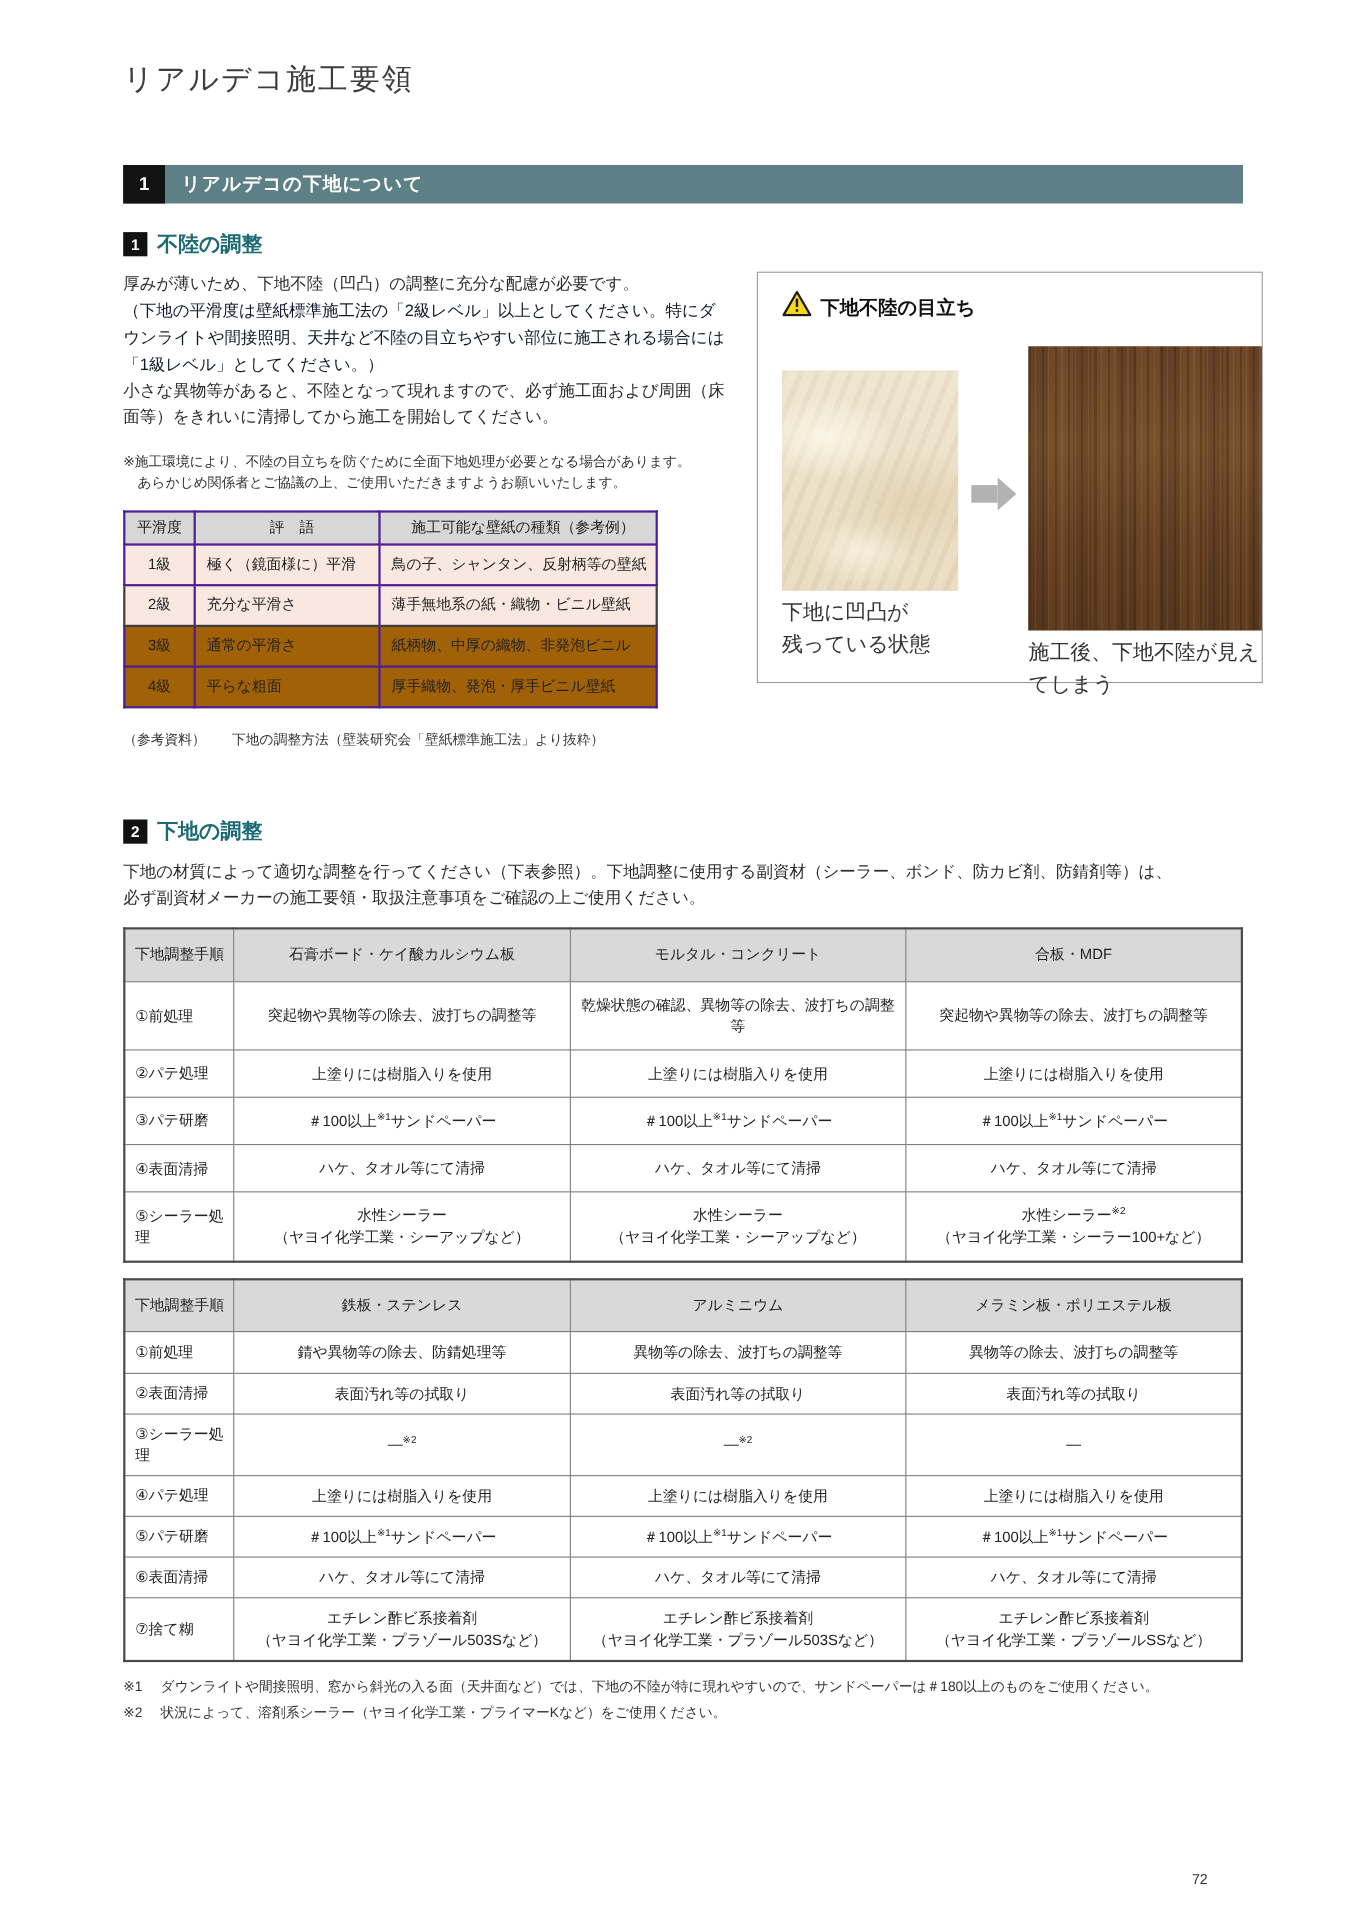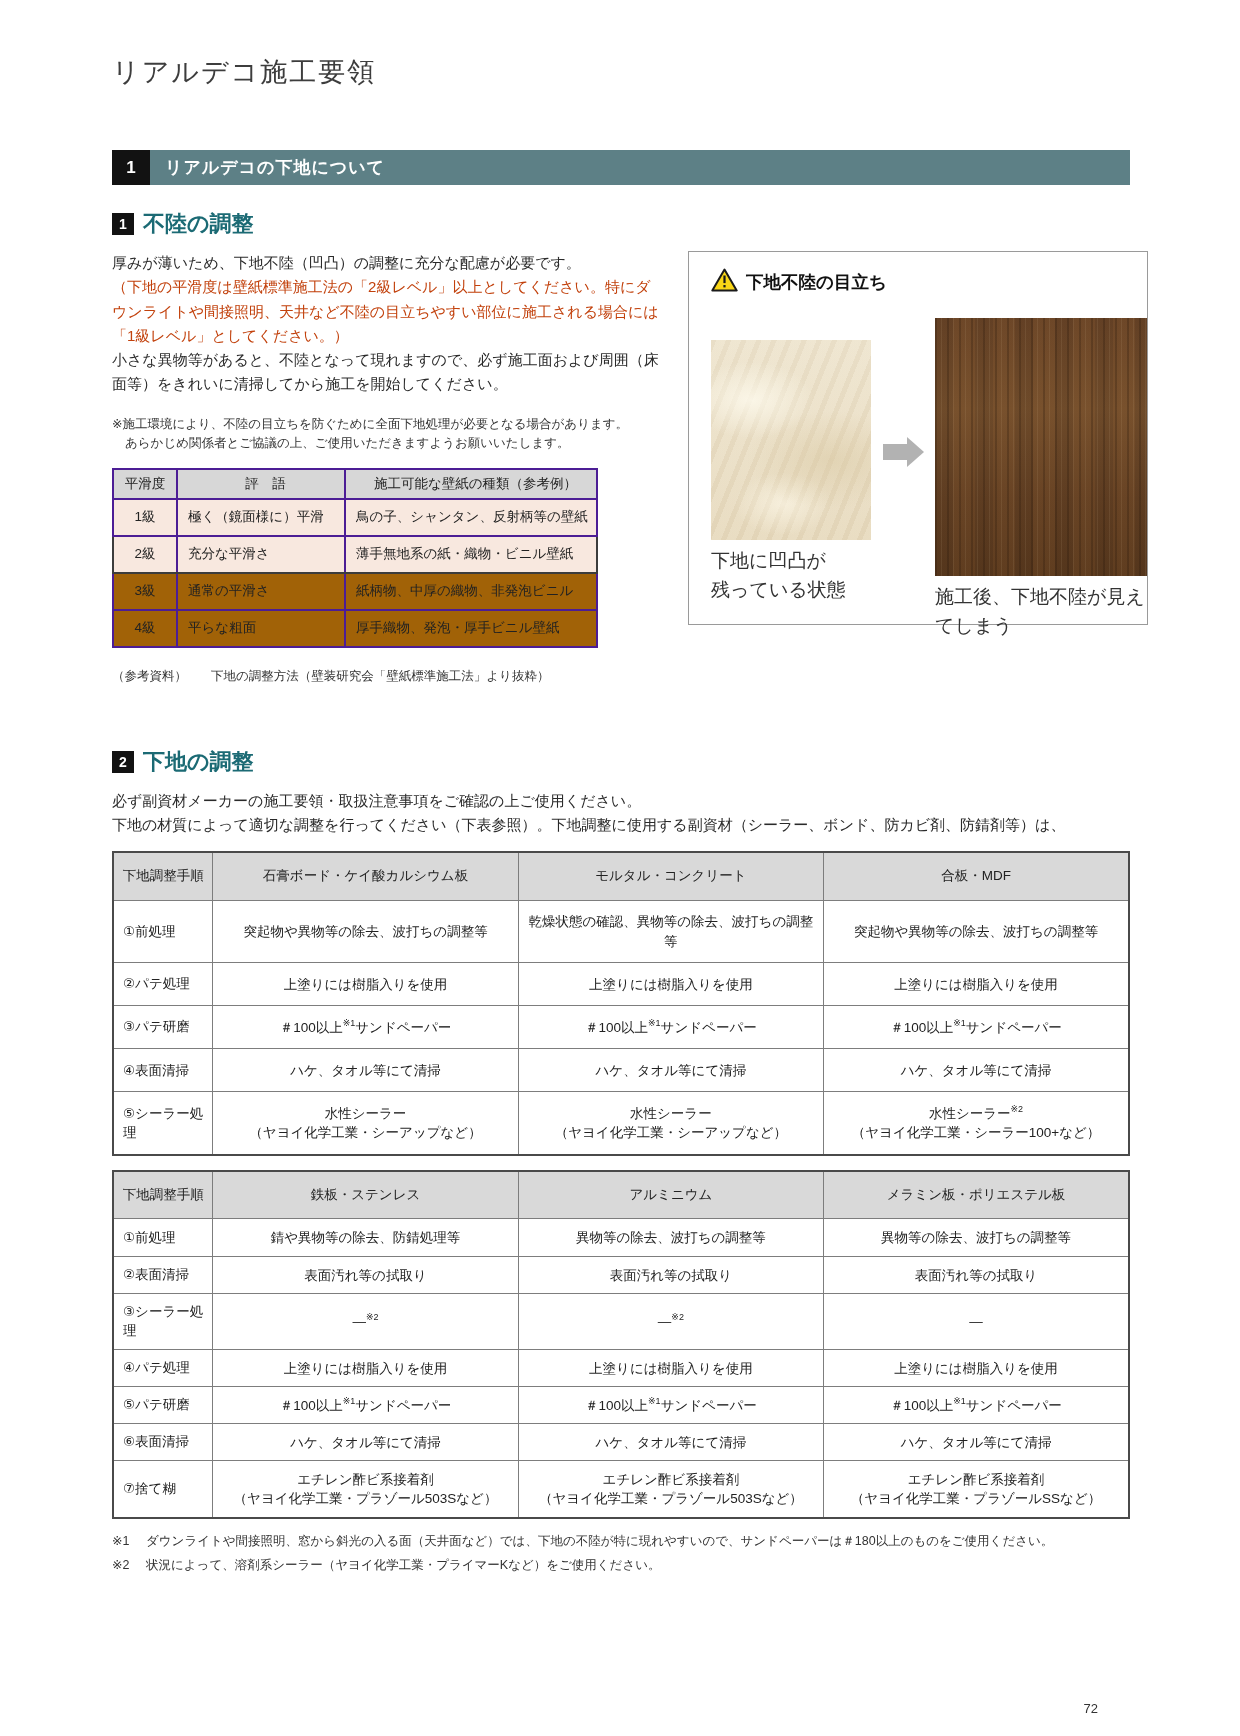--- a/index.html
+++ b/index.html
@@ -16,26 +16,26 @@
 
   .banner { margin-top:60px; height:35px; background:#5d8086; display:flex; align-items:stretch; }
   .banner-num { width:38px; background:#121212; color:#fff; font-size:17px; font-weight:700;
                 display:flex; align-items:center; justify-content:center; }
   .banner-label { color:#fff; font-size:17px; font-weight:600; display:flex; align-items:center;
                   padding-left:15px; letter-spacing:1px; }
 
   .subhead { display:flex; align-items:center; gap:9px; margin-top:24px; }
   .subhead-num { width:22px; height:22px; background:#121212; color:#fff; font-size:14px;
                  font-weight:700; display:flex; align-items:center; justify-content:center; }
-  .subhead-title { color:#1b6a74; font-size:22px; font-weight:700; }
+  .subhead-title { color:#1b6a74; font-size:19px; font-weight:700; }
 
   .two-col { display:flex; margin-top:12px; min-height:472px; }
   .left-col { width:548px; flex:none; }
   .body-text { font-size:15px; line-height:1.62; color:#2a2a2a; margin:0; }
-  .red { color:#c2410c; }
+  .red { color:#0f172a; }
 
   .note { margin-top:18px; font-size:12.5px; line-height:1.55; color:#333; }
   .note-indent { padding-left:13px; }
 
   table { border-collapse:collapse; }
   .t1 { margin-top:14px; font-size:13.5px; color:#222; border:2px solid #4a4a4a; }
   .t1 th, .t1 td { border:2px solid #4c1d95; }
   .t1 th { background:#d7d7d7; font-weight:400; height:30px; text-align:center; }
   .t1 td { height:37px; background:#a16207; }
   .t1 .c-grade { width:64px; text-align:center; }
@@ -195,22 +195,22 @@
       </div>
     </div>
   </div>
 
   <div class="subhead">
     <span class="subhead-num">2</span>
     <span class="subhead-title">下地の調整</span>
   </div>
 
   <div class="intro">
+    <div>下地の材質によって適切な調整を行ってください（下表参照）。下地調整に使用する副資材（シーラー、ボンド、防カビ剤、防錆剤等）は、</div>
     <div>必ず副資材メーカーの施工要領・取扱注意事項をご確認の上ご使用ください。</div>
-    <div>下地の材質によって適切な調整を行ってください（下表参照）。下地調整に使用する副資材（シーラー、ボンド、防カビ剤、防錆剤等）は、</div>
   </div>
 
   <table class="t23 t2">
     <colgroup>
         <col class="col-label">
         <col class="col-eq">
         <col class="col-eq">
         <col class="col-eq">
       </colgroup>
     <thead>

